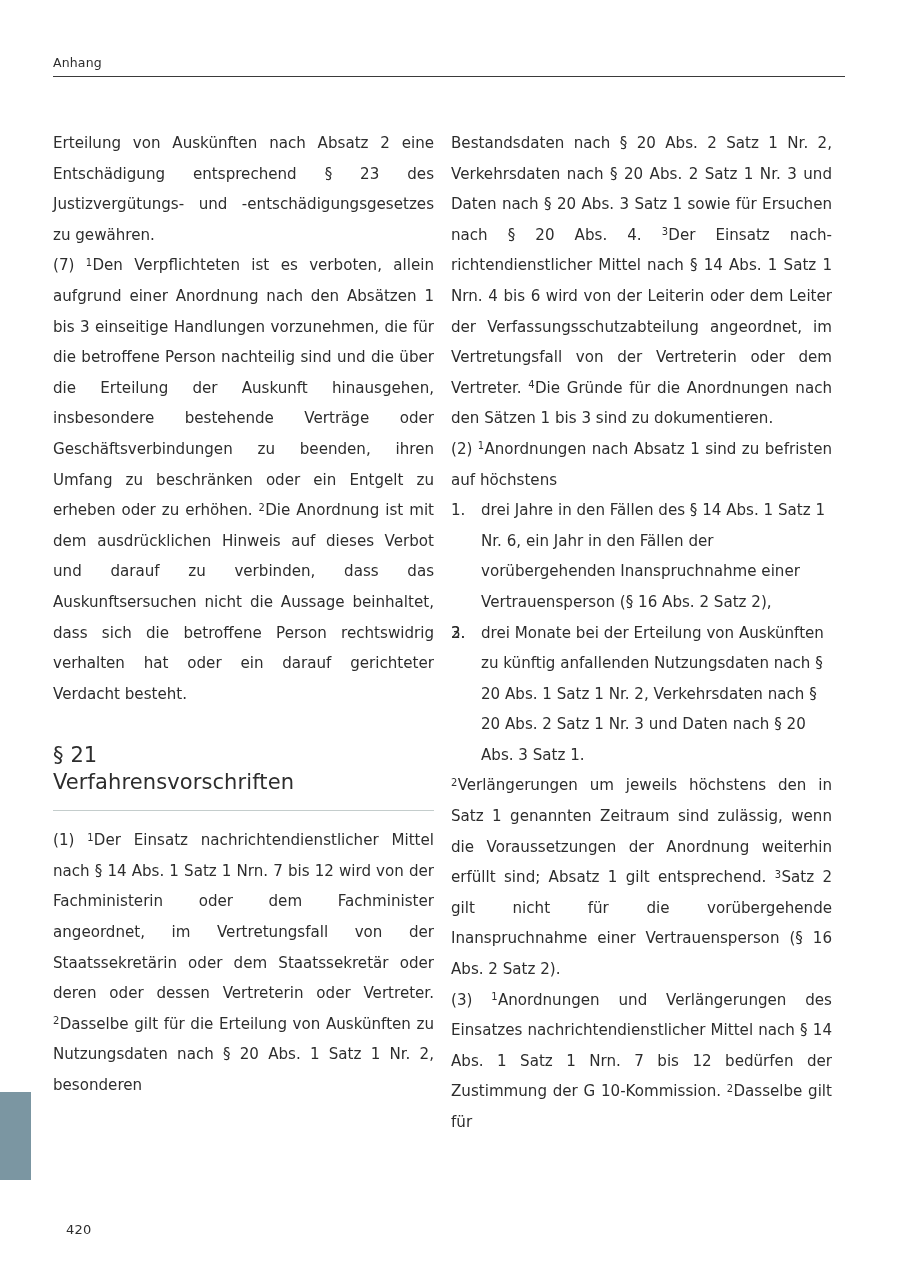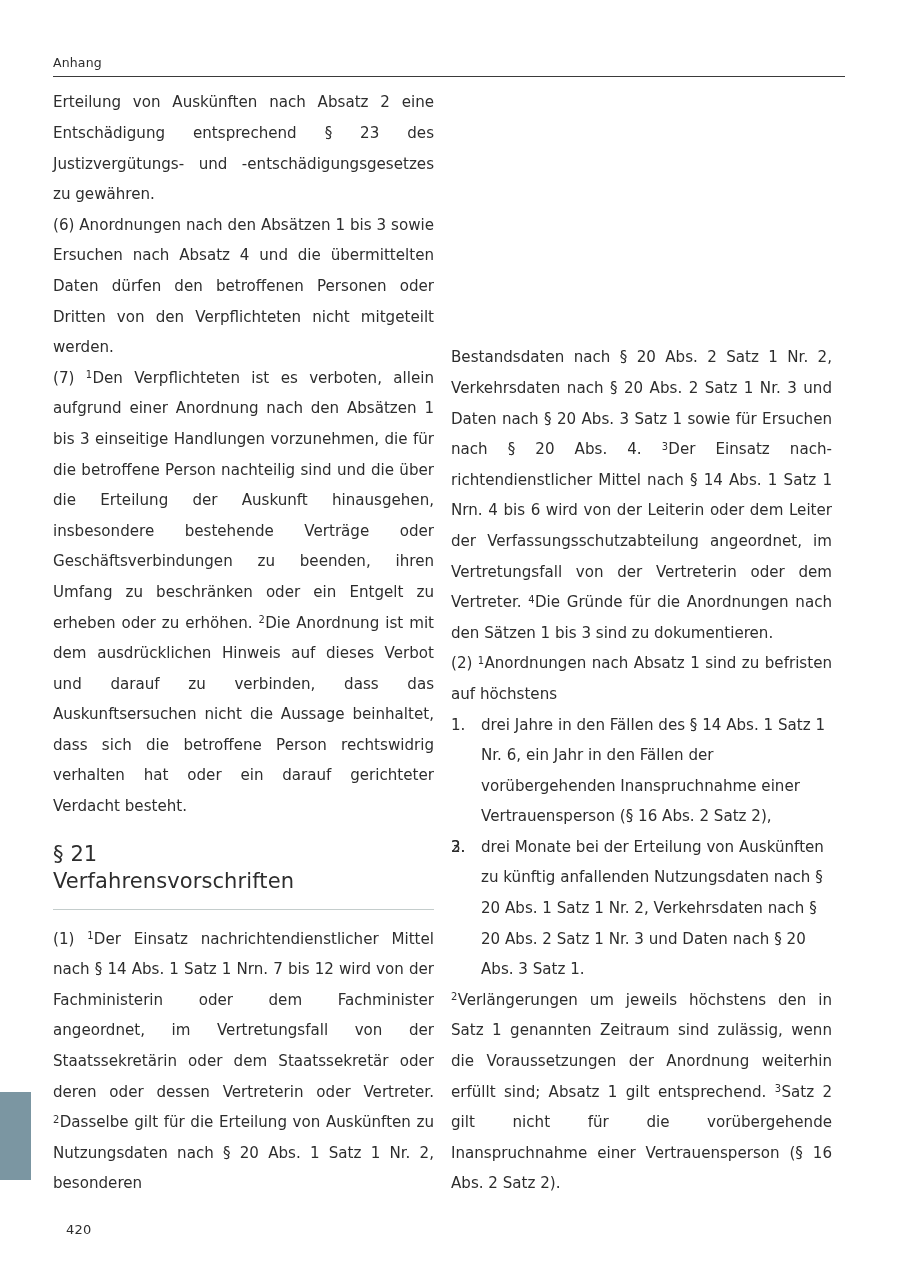--- a/index.html
+++ b/index.html
@@ -50,26 +50,26 @@
     top: 1092px;
     width: 31px;
     height: 88px;
     background: #7b96a2;
   }
 
   
   .columns {
     position: absolute;
     left: 53px;
-    top: 109px;
+    top: 128px;
     width: 792px;
     height: 1090px;
     display: flex;
     gap: 17px;
-    align-items: flex-end;
+    align-items: flex-start;
   }
   .col {
     width: 381px;
     flex: 0 0 381px;
   }
 
   p.txt {
     margin: 0;
     font-size: 15.1px;
     line-height: 30.6px;
@@ -81,21 +81,21 @@
 
   sup.sn {
     font-size: 0.66em;
     vertical-align: 0.45em;
     line-height: 0;
     margin-right: 0.3px;
   }
 
   
   .sec-head {
-    margin-top: 19px;
+    margin-top: 33px;
   }
   .sec-head .sec-num,
   .sec-head .sec-title {
     font-size: 21px;
     line-height: 27px;
     color: #2d2d2d;
     font-weight: 400;
     margin: 0;
     letter-spacing: 0.1px;
   }
@@ -150,21 +150,20 @@
   </div>
 
   <div class="thumb-tab"></div>
 
   <div class="columns">
 
     <div class="col">
 
       <p class="txt">Erteilung von Auskünften nach Absatz 2 eine Entschädigung entsprechend § 23 des Justizvergütungs- und -entschädigungs­gesetzes zu gewähren.</p>
 
-      <p class="txt">(6) Anordnungen nach den Absätzen 1 bis 3 sowie Ersuchen nach Absatz 4 und die über­mittelten Daten dürfen den betroffenen Personen oder Dritten von den Ver­pflichteten nicht mitgeteilt werden.</p>
 
       <p class="txt"><span>(7) </span><sup class="sn">1</sup><span>Den Verpflichteten ist es verboten, allein aufgrund einer Anordnung nach den Absätzen 1 bis 3 einseitige Handlungen vor­zunehmen, die für die betroffene Person nachteilig sind und die über die Erteilung der Auskunft hinausgehen, insbesondere bestehende Verträge oder Geschäftsver­bindungen zu beenden, ihren Umfang zu beschränken oder ein Entgelt zu erheben oder zu erhöhen. </span><sup class="sn">2</sup><span>Die Anordnung ist mit dem ausdrücklichen Hinweis auf dieses Verbot und darauf zu verbinden, dass das Auskunftsersuchen nicht die Aussage beinhaltet, dass sich die betroffene Person rechtswidrig verhalten hat oder ein darauf gerichteter Verdacht besteht.</span></p>
 
       <div class="sec-head">
         <div class="sec-num">§ 21</div>
         <div class="sec-title">Verfahrensvorschriften</div>
       </div>
       <div class="sec-rule"></div>
 
       <p class="txt"><span>(1) </span><sup class="sn">1</sup><span>Der Einsatz nachrichtendienstlicher Mittel nach § 14 Abs. 1 Satz 1 Nrn. 7 bis 12 wird von der Fachministerin oder dem Fachminister angeordnet, im Vertretungs­fall von der Staatssekretärin oder dem Staatssekretär oder deren oder dessen Ver­treterin oder Vertreter. </span><sup class="sn">2</sup><span>Dasselbe gilt für die Erteilung von Auskünften zu Nutzungsdaten nach § 20 Abs. 1 Satz 1 Nr. 2, besonderen</span></p>
@@ -186,19 +185,20 @@
           <span class="marker">2.</span>
         </li>
         <li>
           <span class="marker">3.</span>
           <span>drei Monate bei der Erteilung von Auskünften zu künftig anfallenden Nutzungsdaten nach § 20 Abs. 1 Satz 1 Nr. 2, Verkehrsdaten nach § 20 Abs. 2 Satz 1 Nr. 3 und Daten nach § 20 Abs. 3 Satz 1.</span>
         </li>
       </ol>
 
       <p class="txt"><sup class="sn">2</sup><span>Verlängerungen um jeweils höchstens den in Satz 1 genannten Zeitraum sind zulässig, wenn die Voraussetzungen der Anordnung weiterhin erfüllt sind; Absatz 1 gilt entsprechend. </span><sup class="sn">3</sup><span>Satz 2 gilt nicht für die vorübergehende Inanspruchnahme einer Vertrauensperson (§ 16 Abs. 2 Satz 2).</span></p>
 
+      <p class="txt"><span>(3) </span><sup class="sn">1</sup><span>Anordnungen und Verlängerungen des Einsatzes nachrichtendienstlicher Mittel nach § 14 Abs. 1 Satz 1 Nrn. 7 bis 12 bedürfen der Zustimmung der G 10-Kommission. </span><sup class="sn">2</sup><span>Dasselbe gilt für</span></p>
 
     </div>
   </div>
 
   <div class="folio">420</div>
 
 </div>
 
 </body></html>

